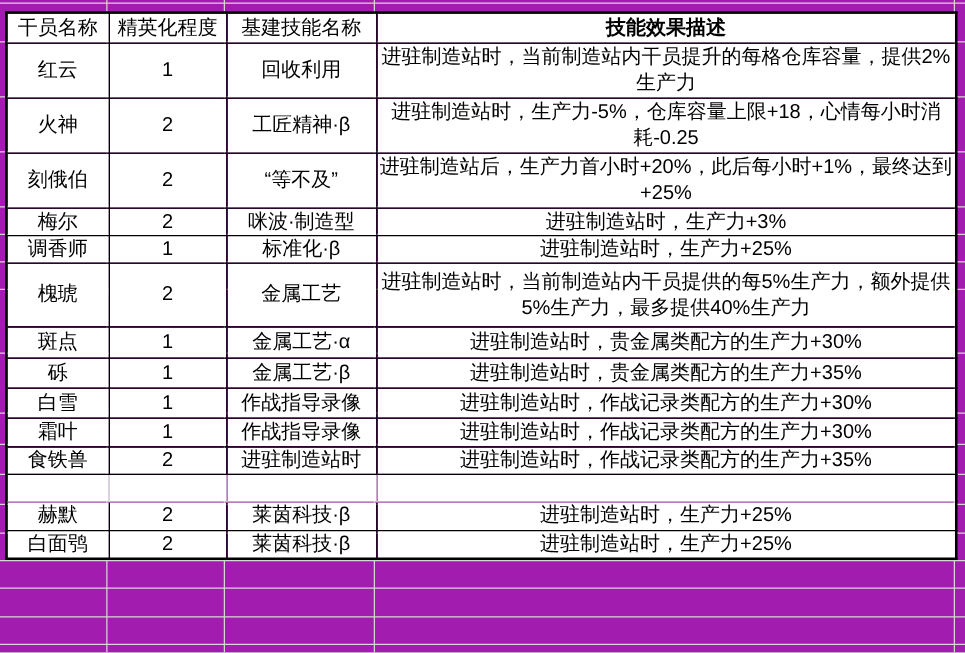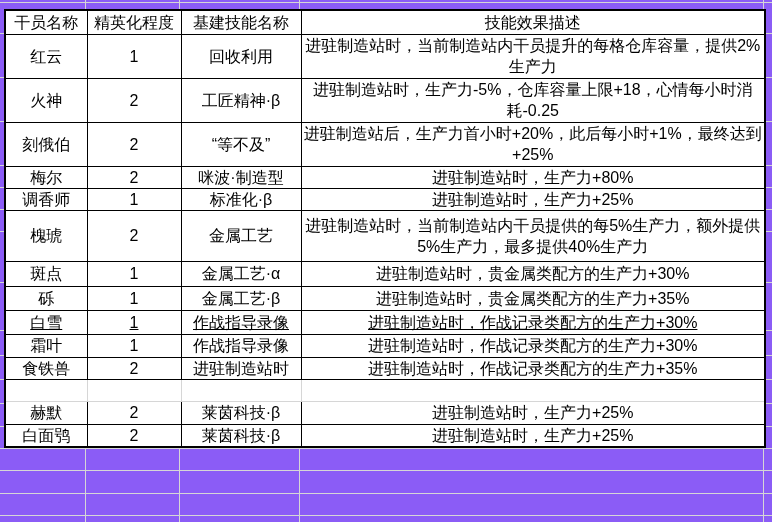--- a/index.html
+++ b/index.html
@@ -1,37 +1,37 @@
 <!DOCTYPE html>
 <html><head>
 <meta charset="utf-8">
 <style>
   html,body{margin:0;padding:0;background:#fff;}
   #screen{
     position:relative;width:772px;height:522px;overflow:hidden;
-    background:#8b5cf6;font-family:"Liberation Sans","DejaVu Sans",sans-serif;
+    background:#a21caf;font-family:"Liberation Sans","DejaVu Sans",sans-serif;
   }
   
   #gridlines{position:absolute;inset:0;z-index:0;}
   .gl-v{position:absolute;top:0;width:1px;height:522px;background:#d6d6d6;}
   .gl-h{position:absolute;left:0;width:772px;height:1px;background:#d6d6d6;}
   
   table.skills{
     position:absolute;left:4px;top:9px;z-index:1;
     width:760px;table-layout:fixed;border-collapse:collapse;
     border:2px solid #000;
   }
   table.skills td, table.skills th{
     border:1px solid #000;background:#fff;color:#000;
     font-size:16px;line-height:21px;font-weight:normal;
     text-align:center;vertical-align:middle;
     padding:0 2px;overflow:hidden;
   }
   table.skills tr.header-row{height:24px;}
-  table.skills th.effect-header{font-weight:normal;}
+  table.skills th.effect-header{font-weight:bold;}
   
   table.skills tr.empty-row td{
     border-left-color:#d6d6d6;border-right-color:#d6d6d6;border-bottom-color:#d6d6d6;
   }
 </style>
 </head>
 <body>
 
 <div id="screen">
   <div id="gridlines">
@@ -90,21 +90,21 @@
         <tr style="height: 44px;">
           <td>刻俄伯</td>
           <td>2</td>
           <td>“等不及”</td>
           <td>进驻制造站后，生产力首小时+20%，此后每小时+1%，最终达到+25%</td>
         </tr>
         <tr style="height: 22px;">
           <td>梅尔</td>
           <td>2</td>
           <td>咪波·制造型</td>
-          <td>进驻制造站时，生产力+80%</td>
+          <td>进驻制造站时，生产力+3%</td>
         </tr>
         <tr style="height: 22px;">
           <td>调香师</td>
           <td>1</td>
           <td>标准化·β</td>
           <td>进驻制造站时，生产力+25%</td>
         </tr>
         <tr style="height: 51px;">
           <td>槐琥</td>
           <td>2</td>
@@ -116,21 +116,21 @@
           <td>1</td>
           <td>金属工艺·α</td>
           <td>进驻制造站时，贵金属类配方的生产力+30%</td>
         </tr>
         <tr style="height: 24px;">
           <td>砾</td>
           <td>1</td>
           <td>金属工艺·β</td>
           <td>进驻制造站时，贵金属类配方的生产力+35%</td>
         </tr>
-        <tr style="height: 24px; text-decoration: underline;">
+        <tr style="height: 24px;">
           <td>白雪</td>
           <td>1</td>
           <td>作战指导录像</td>
           <td>进驻制造站时，作战记录类配方的生产力+30%</td>
         </tr>
         <tr style="height: 23px;">
           <td>霜叶</td>
           <td>1</td>
           <td>作战指导录像</td>
           <td>进驻制造站时，作战记录类配方的生产力+30%</td>

